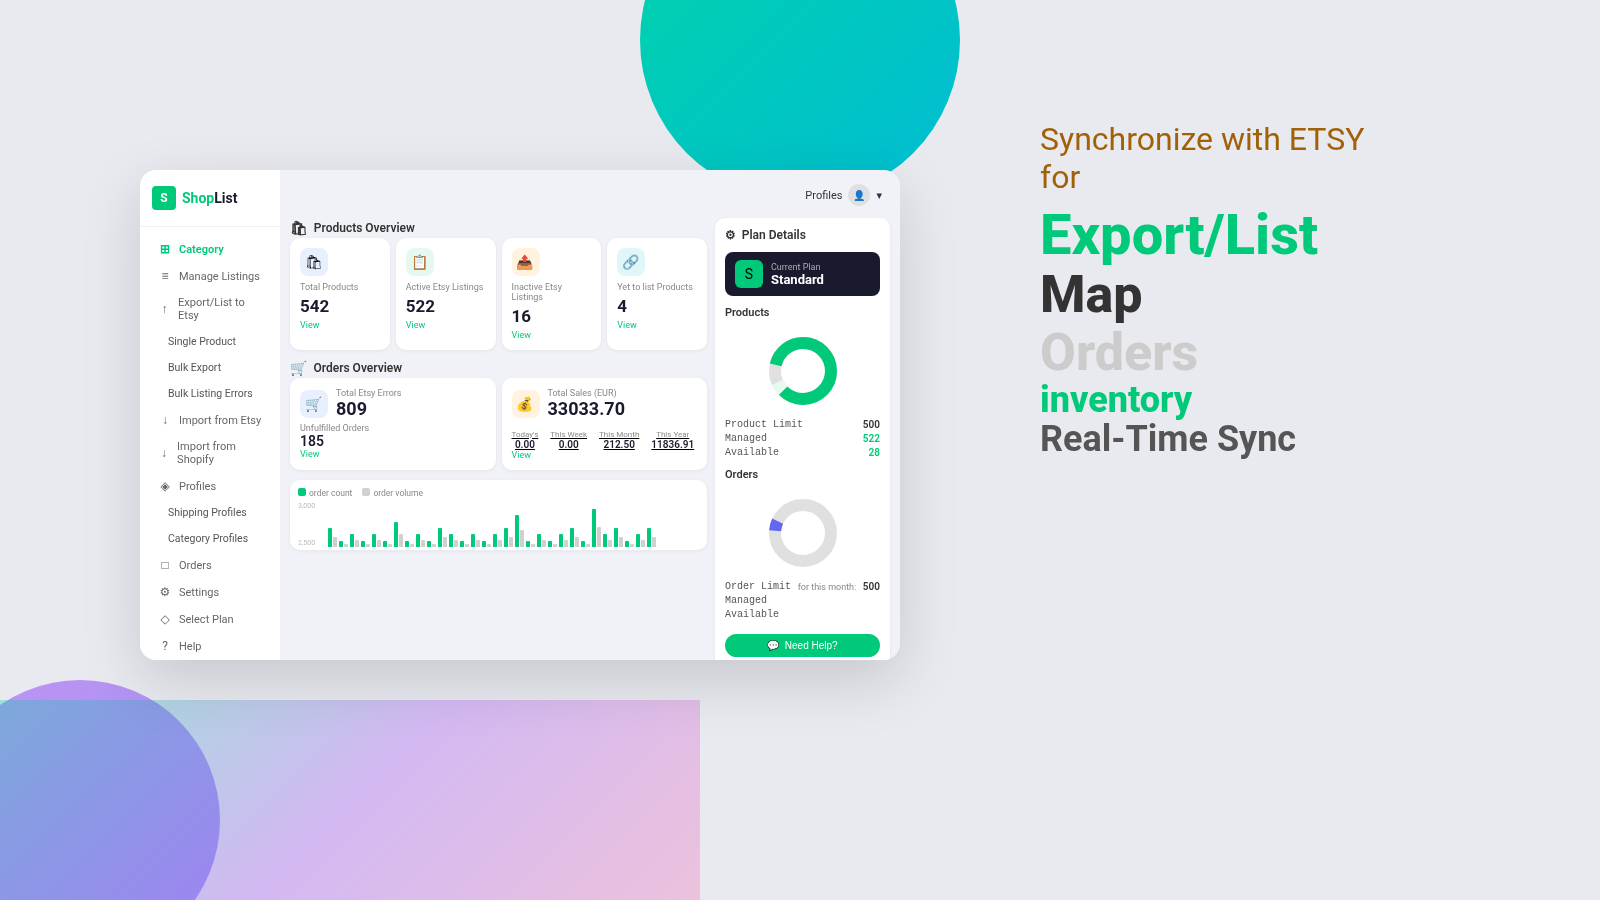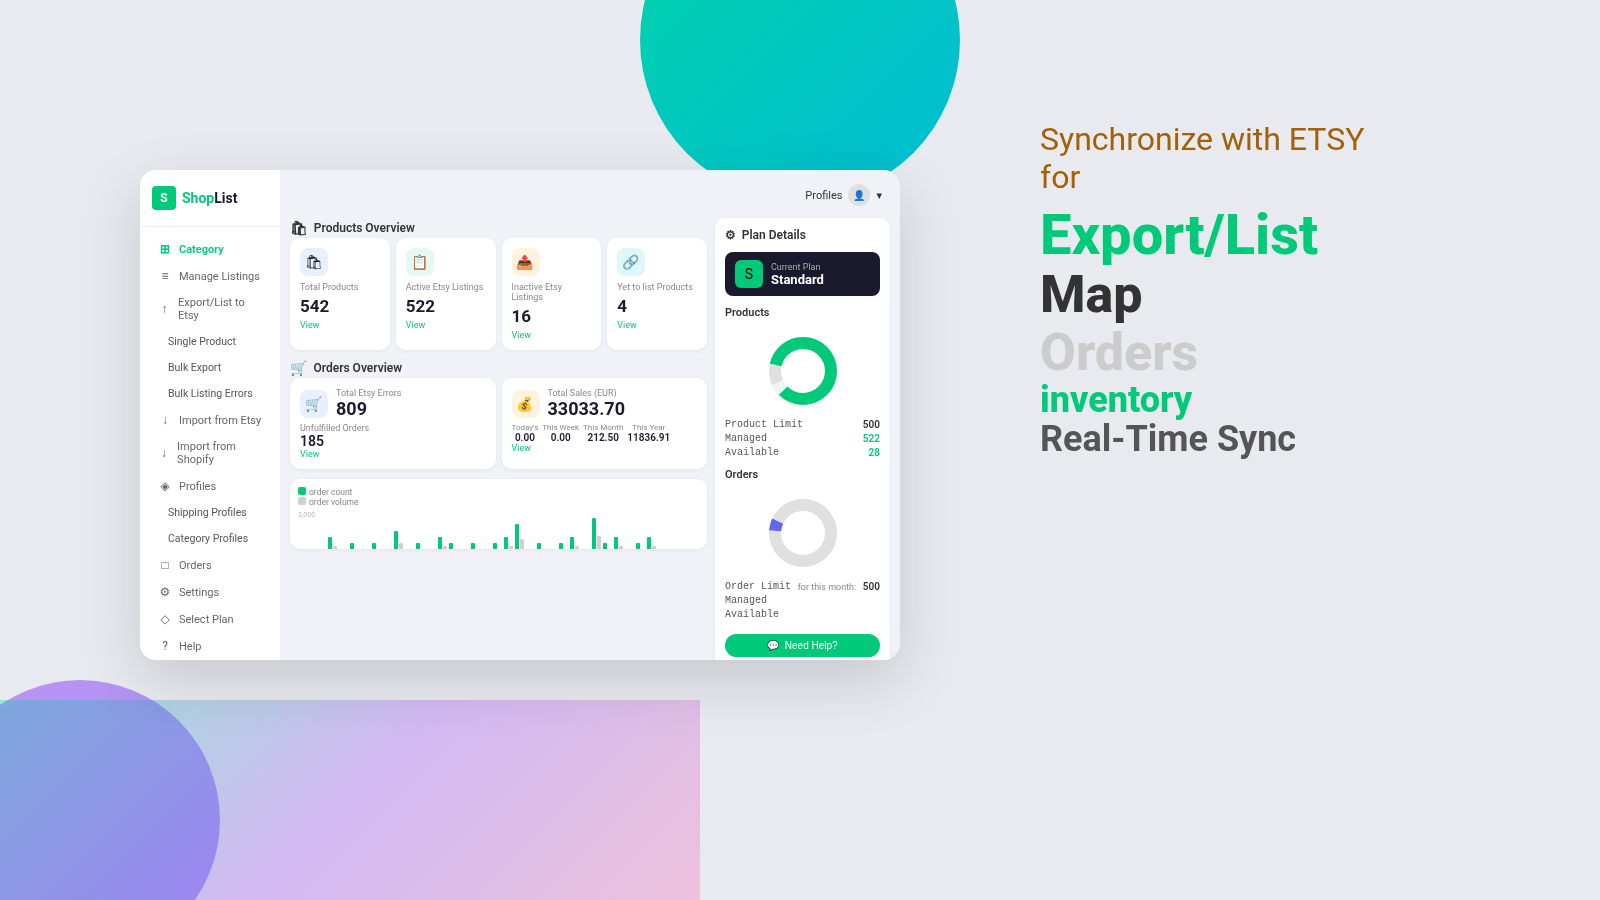--- a/index.html
+++ b/index.html
@@ -217,44 +217,45 @@
       flex: 1;
       box-shadow: 0 1px 4px rgba(0,0,0,0.06);
     }
     .order-card-label { font-size: 9px; color: #888; }
     .order-card-value { font-size: 18px; font-weight: 700; color: #1a1a2e; }
     .order-sub { font-size: 9px; color: #888; margin-top: 4px; }
     .order-sub-val { font-size: 14px; font-weight: 600; color: #1a1a2e; }
 
     .sales-breakdown {
       display: flex;
-      gap: 4px;
-      margin-top: 4px;
+      gap: 12px;
+      margin-top: 11px;
+      text-decoration: underline;
     }
     .sales-item { text-align: center; }
     .sales-period { font-size: 8px; color: #888; }
     .sales-amount { font-size: 10px; font-weight: 600; color: #1a1a2e; }
 
     
     .chart-area {
       background: #fff;
       border-radius: 10px;
       padding: 8px;
       margin-top: 2px;
       box-shadow: 0 1px 4px rgba(0,0,0,0.06);
       height: 70px;
       position: relative;
       overflow: hidden;
     }
     .chart-legend {
       display: flex;
+      gap: 10px;
       font-size: 8.5px;
       color: #888;
       margin-bottom: 4px;
-      flex-direction: column;
     }
     .legend-dot {
       display: inline-block;
       width: 8px;
       height: 8px;
       border-radius: 2px;
       margin-right: 3px;
     }
 
     

